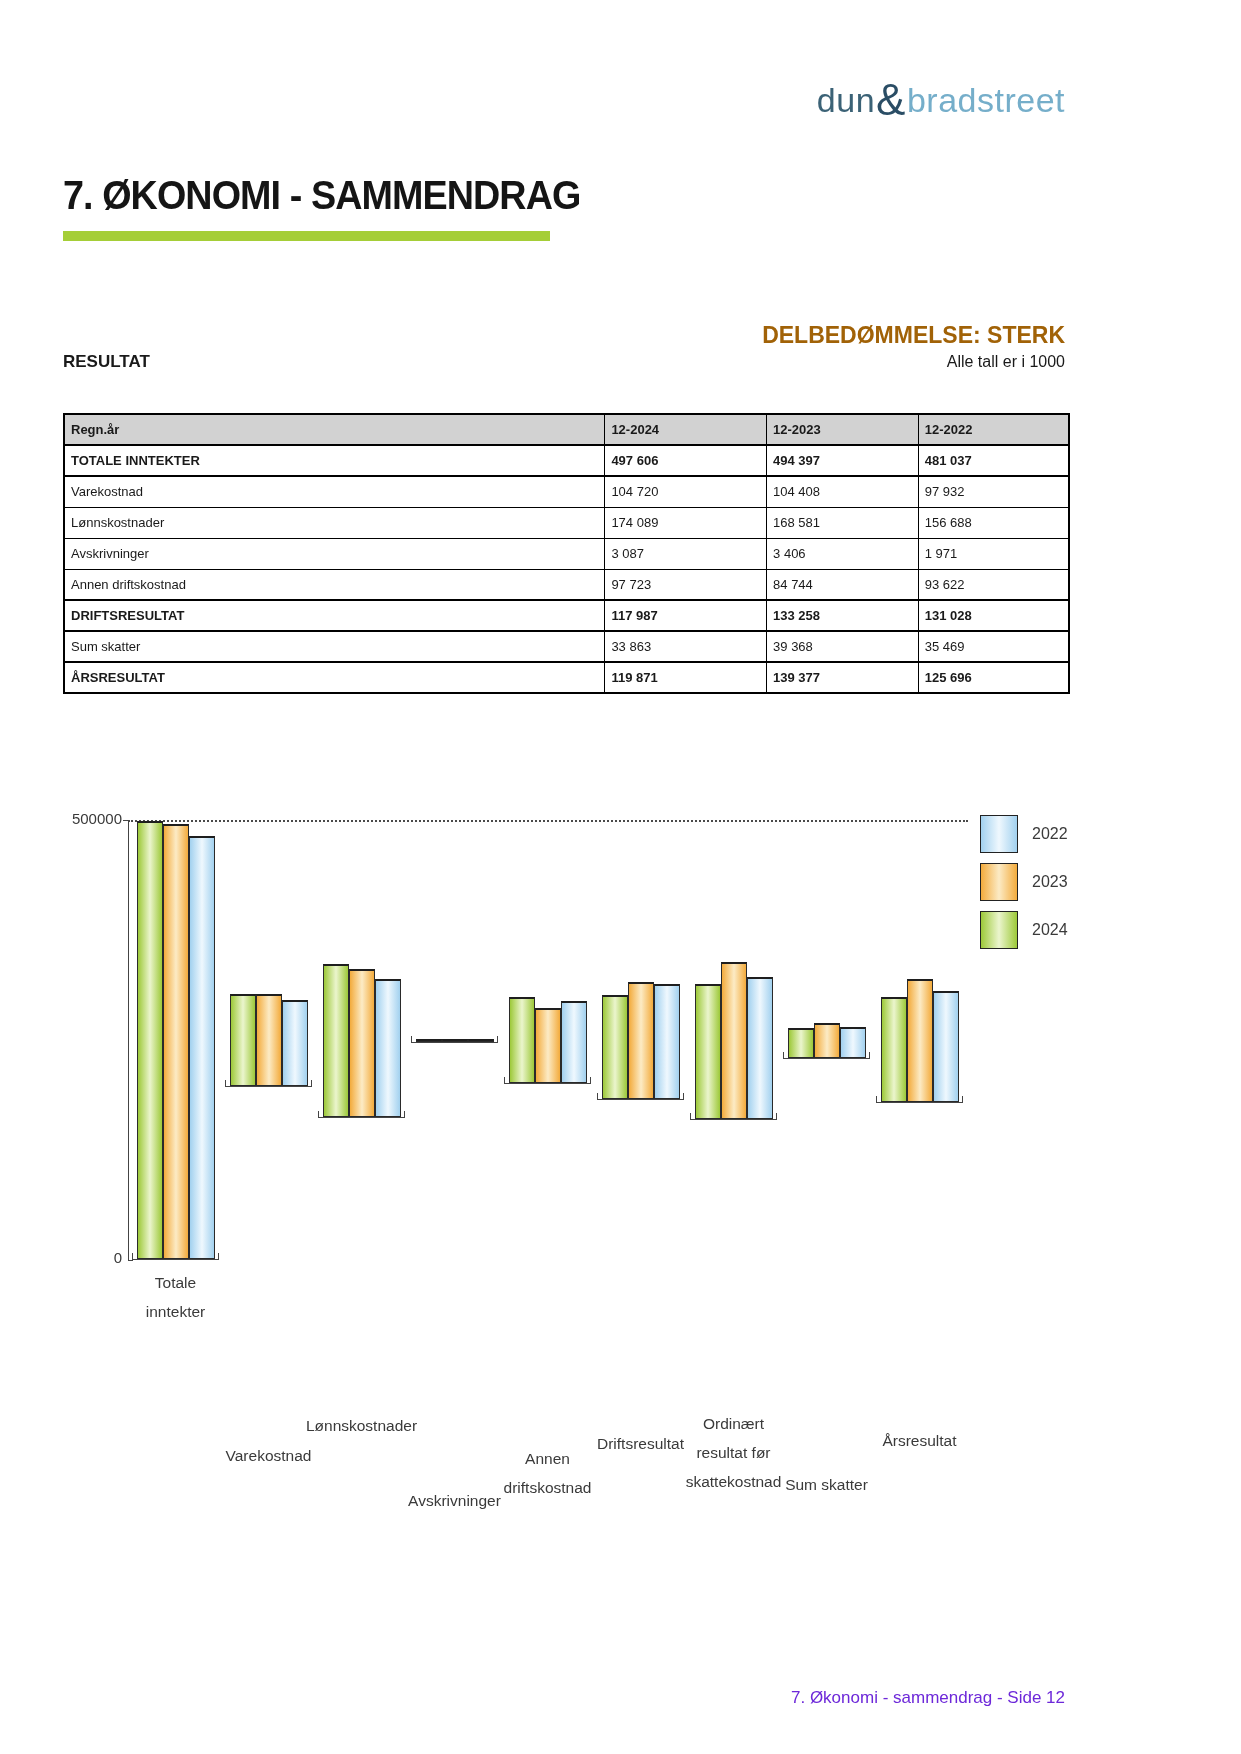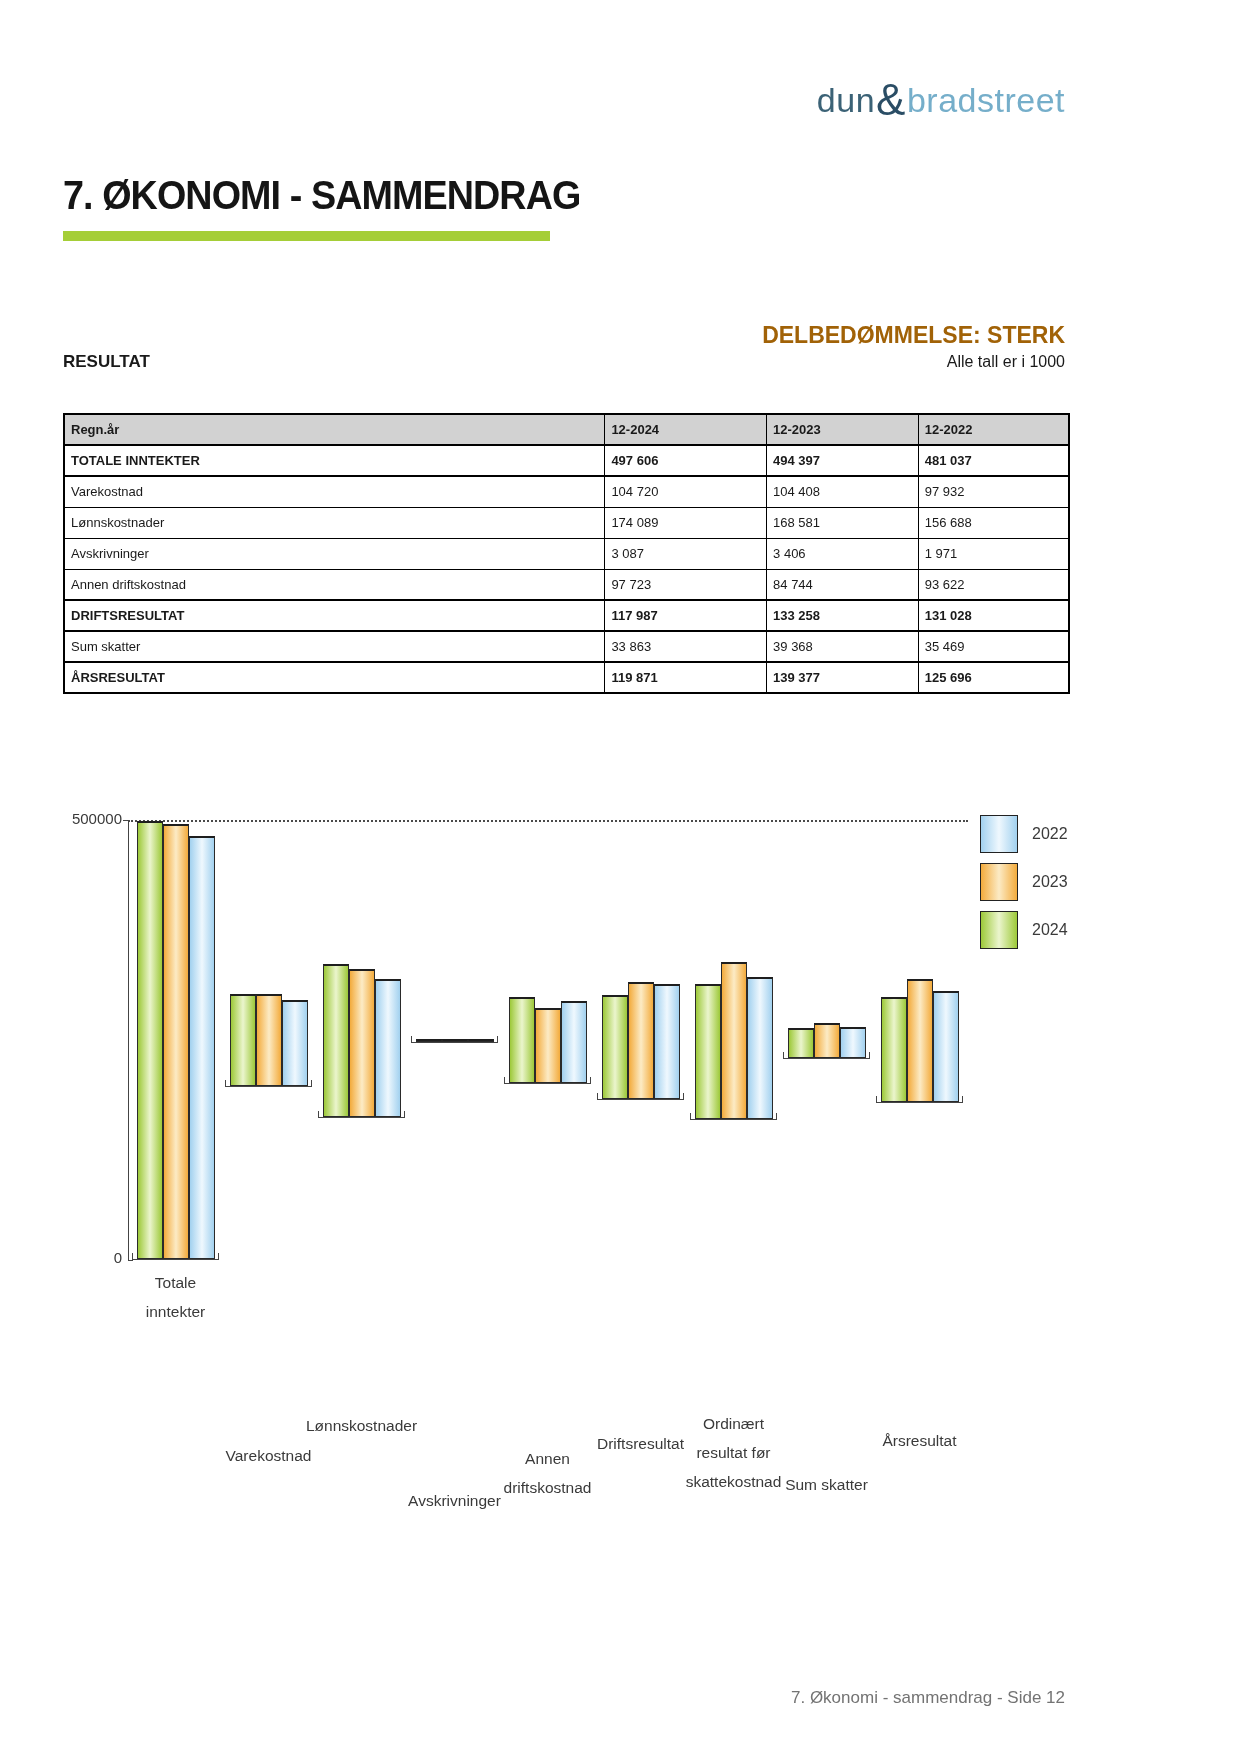--- a/index.html
+++ b/index.html
@@ -52,21 +52,21 @@
              border-left:1px solid #444; border-right:1px solid #444; border-bottom:1px solid #444; }
   .bar { width:26px; border:1px solid #2a2a2a; border-top:2px solid #1e1e1e; }
   .cat-label { position:absolute; top:447px; left:-14px; right:-14px; text-align:center;
                font-size:15.5px; line-height:29px; color:#3a3a3a; }
 
   .legend { position:absolute; left:980px; top:115px; }
   .legend-item { position:relative; height:38px; margin-bottom:10px; }
   .legend-swatch { position:absolute; left:0; top:0; width:38px; height:38px; border:1px solid #222; }
   .legend-label { position:absolute; left:52px; top:0; line-height:38px; font-size:16px; color:#3a3a3a; }
 
-  .footer { position:absolute; right:176px; top:1688px; font-size:17px; color:#737373; }
+  .footer { position:absolute; right:176px; top:1688px; font-size:17px; color:#6d28d9; }
 </style>
 </head>
 <body>
 
 <div class="page">
 
   <div class="logo"><span class="dun">dun</span><span class="amp">&amp;</span><span class="brad">bradstreet</span></div>
 
   <div class="title">7. ØKONOMI - SAMMENDRAG</div>
   <div class="accent-bar" style="background: rgb(165, 206, 55);"></div>

